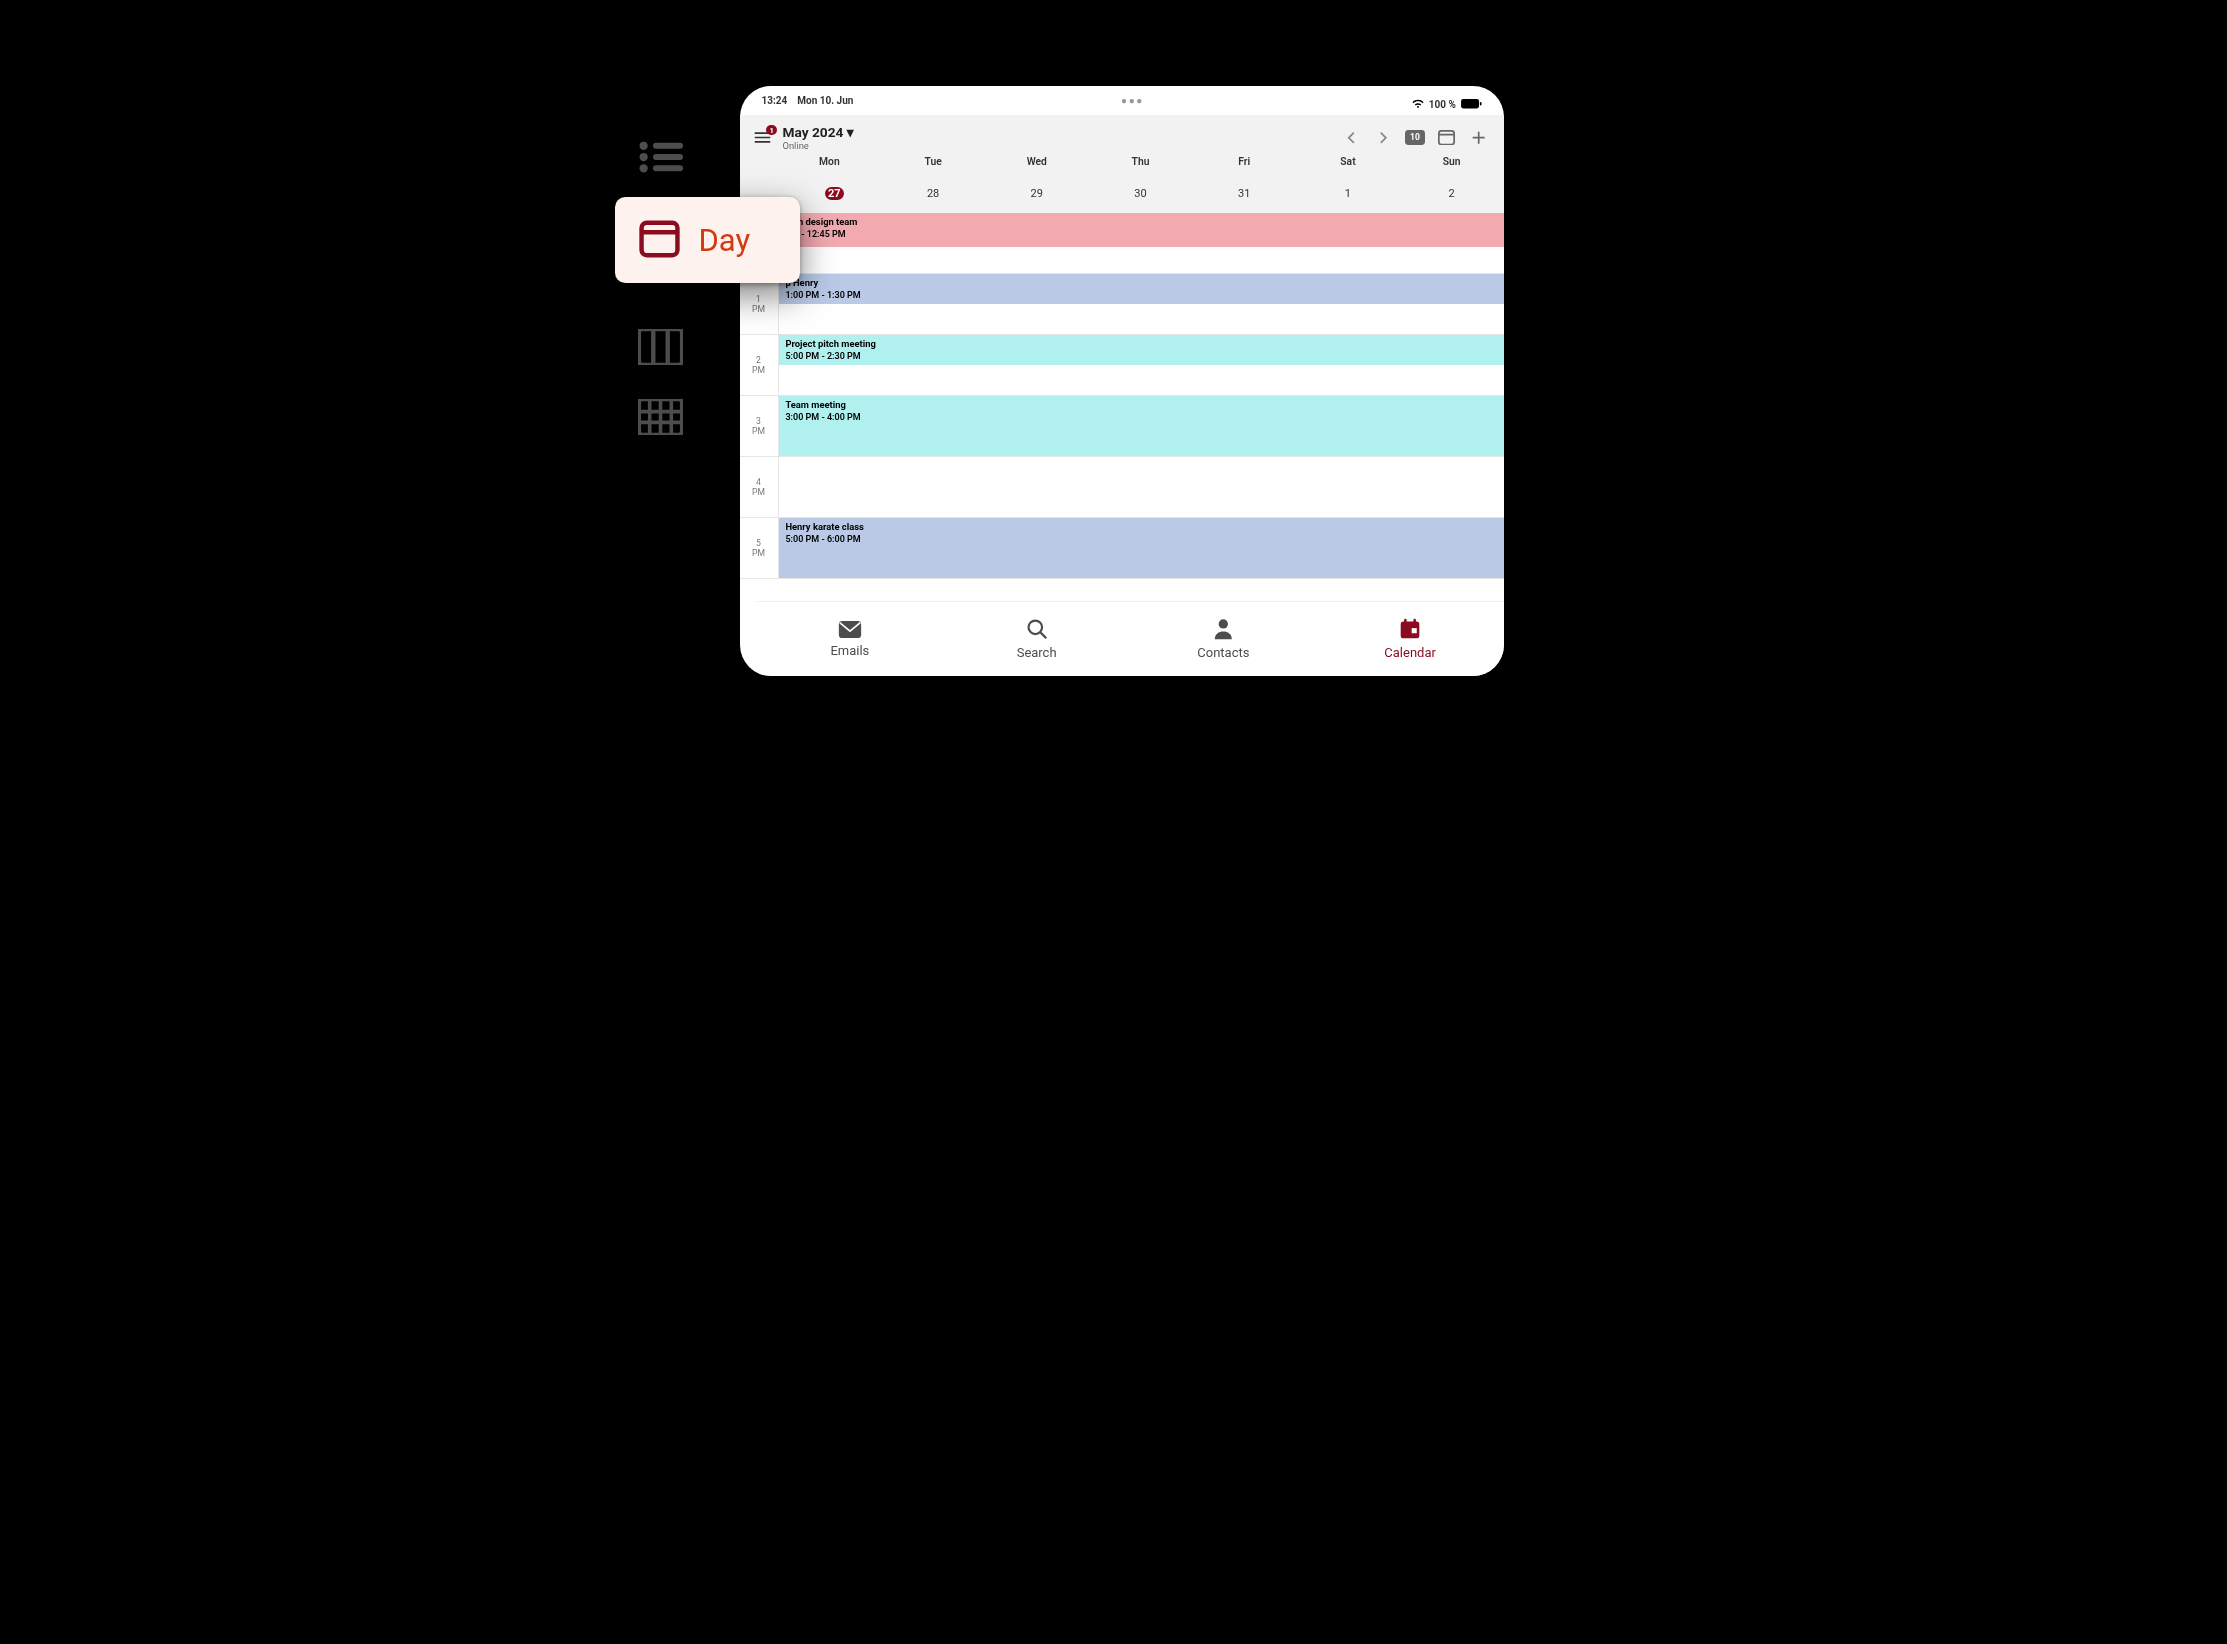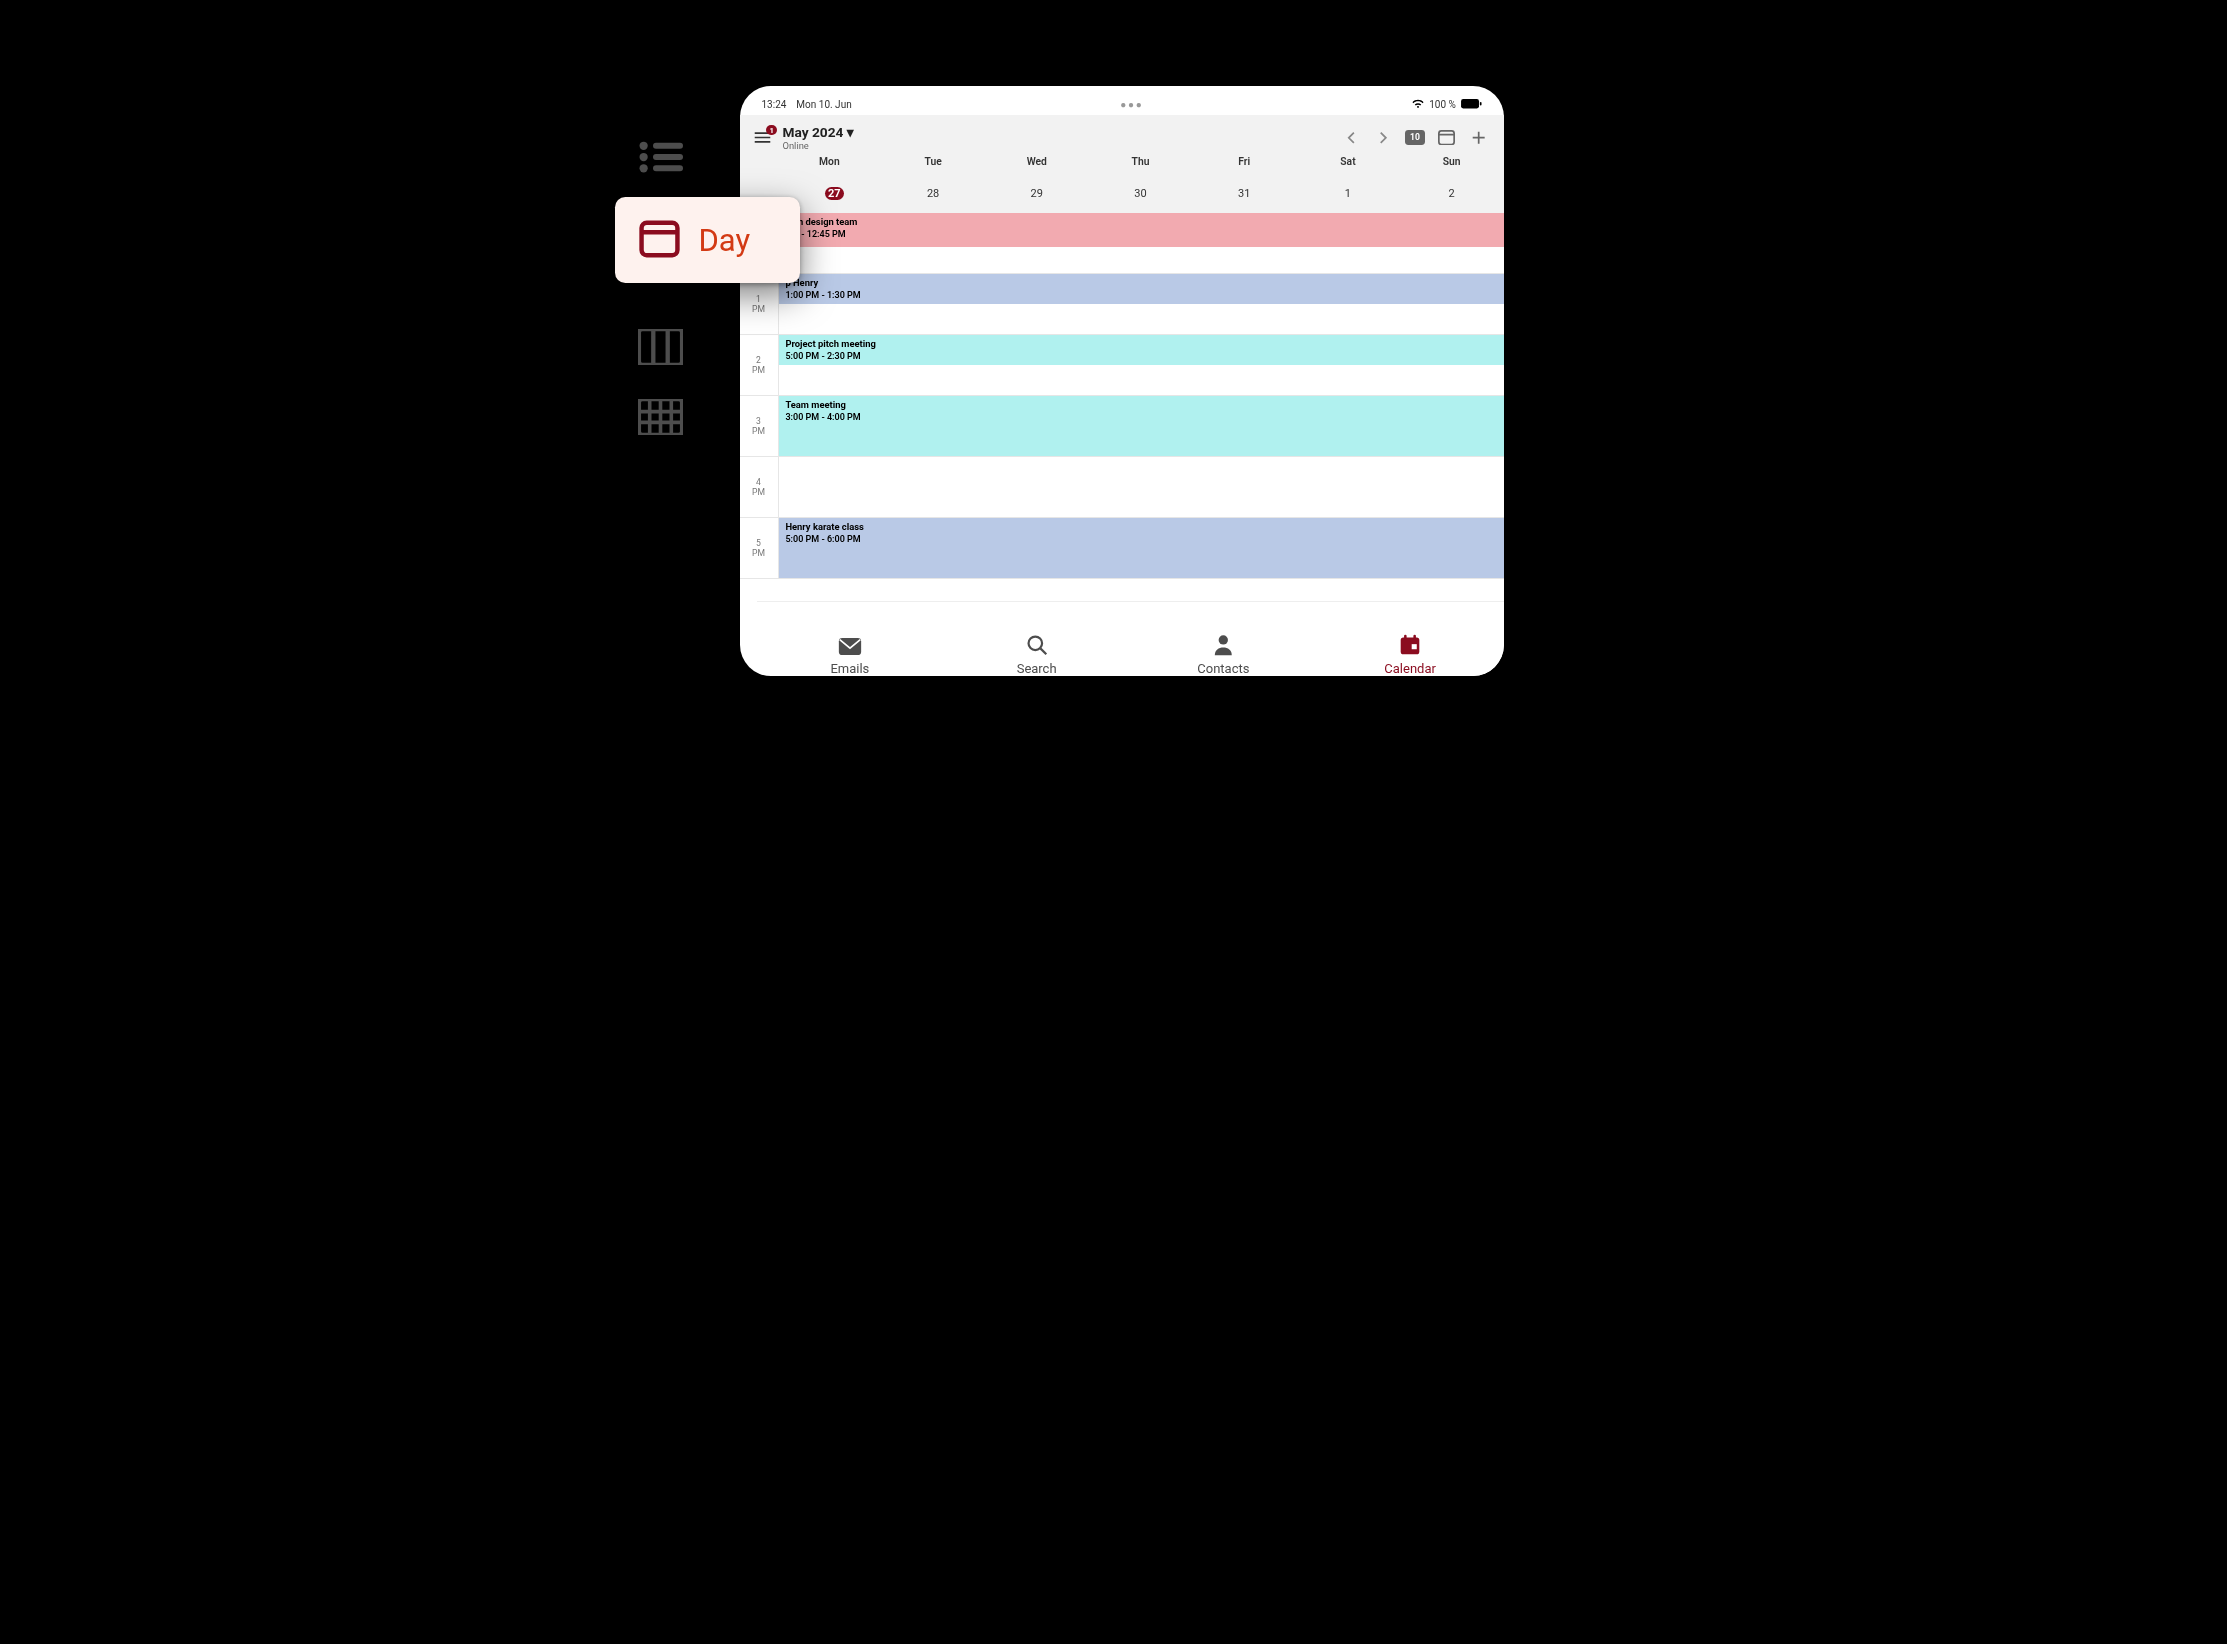--- a/index.html
+++ b/index.html
@@ -1,18 +1,18 @@
 <!DOCTYPE html>
 <html style="font-size:13.7px"><head>
 <meta charset="utf-8">
 <style>
   html,body{margin:0;padding:0;background:#000;font-family:-apple-system,BlinkMacSystemFont,"Segoe UI",Roboto,Helvetica,Arial,sans-serif;}
   .stage{position:relative;width:1114px;height:823px;margin:0 auto;}
   .tablet{position:absolute;left:183px;top:86px;width:764px;height:590px;background:#fff;border-radius:31px;box-shadow:0 21.4px 43px rgba(0,0,0,.5);overflow:hidden;}
-  .status-bar{position:absolute;top:8.6px;left:22px;right:22px;height:19px;display:flex;justify-content:space-between;align-items:center;font-size:10px;color:#333;font-weight:400;}
+  .status-bar{position:absolute;top:8.6px;left:22px;right:22px;height:19px;display:flex;justify-content:space-between;font-size:10px;color:#333;font-weight:700;}
   .status-right{display:flex;align-items:center;gap:5.1px;}
   .wifi-icon svg,.battery-icon svg{display:block;}
   .header{position:absolute;top:29px;left:0;right:0;height:45px;background:#f2f2f2;border-bottom:0.9px solid #e6e6e6;display:flex;align-items:center;padding:0 13.7px;}
   .hamburger{width:19px;height:19px;margin-right:3.4px;position:relative;}
   .hamburger-badge{position:absolute;top:-3.4px;right:-5.1px;background:#8b0c1f;color:#fff;border-radius:6.9px;font-size:7.7px;font-weight:700;padding:0.9px 3.4px;}
   .header-title-wrap{display:flex;flex-direction:column;margin-left:6.9px;}
   .header-title{font-size:13.7px;font-weight:700;color:#222;display:flex;align-items:center;gap:3.4px;}
   .header-sub{font-size:9.4px;color:#666;}
   .header-spacer{flex:1;}
   .header-actions{display:flex;align-items:center;gap:10.3px;}
@@ -28,21 +28,21 @@
   .schedule{position:absolute;top:127px;bottom:74px;left:0;right:0;overflow:hidden;}
   .hour-row{height:60px;border-bottom:0.9px solid #e6e6e6;position:relative;display:flex;}
   .hour-label{width:38px;text-align:center;font-size:8.6px;color:#777;line-height:1.2;border-right:0.9px solid #e6e6e6;display:flex;align-items:center;justify-content:center;flex-direction:column;}
   .hour-content{flex:1;position:relative;}
   .event{position:absolute;left:0;right:0;padding:3.4px 6.9px;font-size:9.4px;line-height:1.3;box-sizing:border-box;}
   .event-title{font-weight:700;}
   .event-time{font-weight:600;font-size:9px;}
   .ev-red{background:#f2aab0;}
   .ev-blue{background:#b9c9e6;}
   .ev-cyan{background:#b0f1ef;}
-  .bottom-nav{position:absolute;bottom:0;left:17px;right:0;height:74px;background:#fff;border-top:0.9px solid #eee;display:flex;border-radius:0 0 31px 31px;align-items:flex-end;}
+  .bottom-nav{position:absolute;bottom:0;left:17px;right:0;height:74px;background:#fff;border-top:0.9px solid #eee;display:flex;border-radius:0 0 31px 31px;}
   .nav-item{flex:1;display:flex;flex-direction:column;align-items:center;justify-content:center;gap:1.7px;color:#4d4d4d;cursor:pointer;}
   .nav-item.active{color:#8b0c1f;}
   .nav-label{font-size:13px;}
   .menu-strip{position:absolute;left:81px;top:139px;display:flex;flex-direction:column;gap:34px;align-items:center;}
   .strip-icon{width:45px;height:36px;color:#4d4d4d;}
   .day-card{position:absolute;left:58px;top:197px;width:185px;height:86px;background:#fef2ee;border-radius:10.3px;box-shadow:0 12px 34px rgba(0,0,0,.5),0 1.7px 5.1px rgba(0,0,0,.3);display:flex;align-items:center;gap:19px;padding-left:24px;box-sizing:border-box;}
   .day-card-icon{color:#8b0c1f;}
   .day-card-label{font-size:31px;color:#d33a14;font-weight:400;}
 </style>
 </head>

